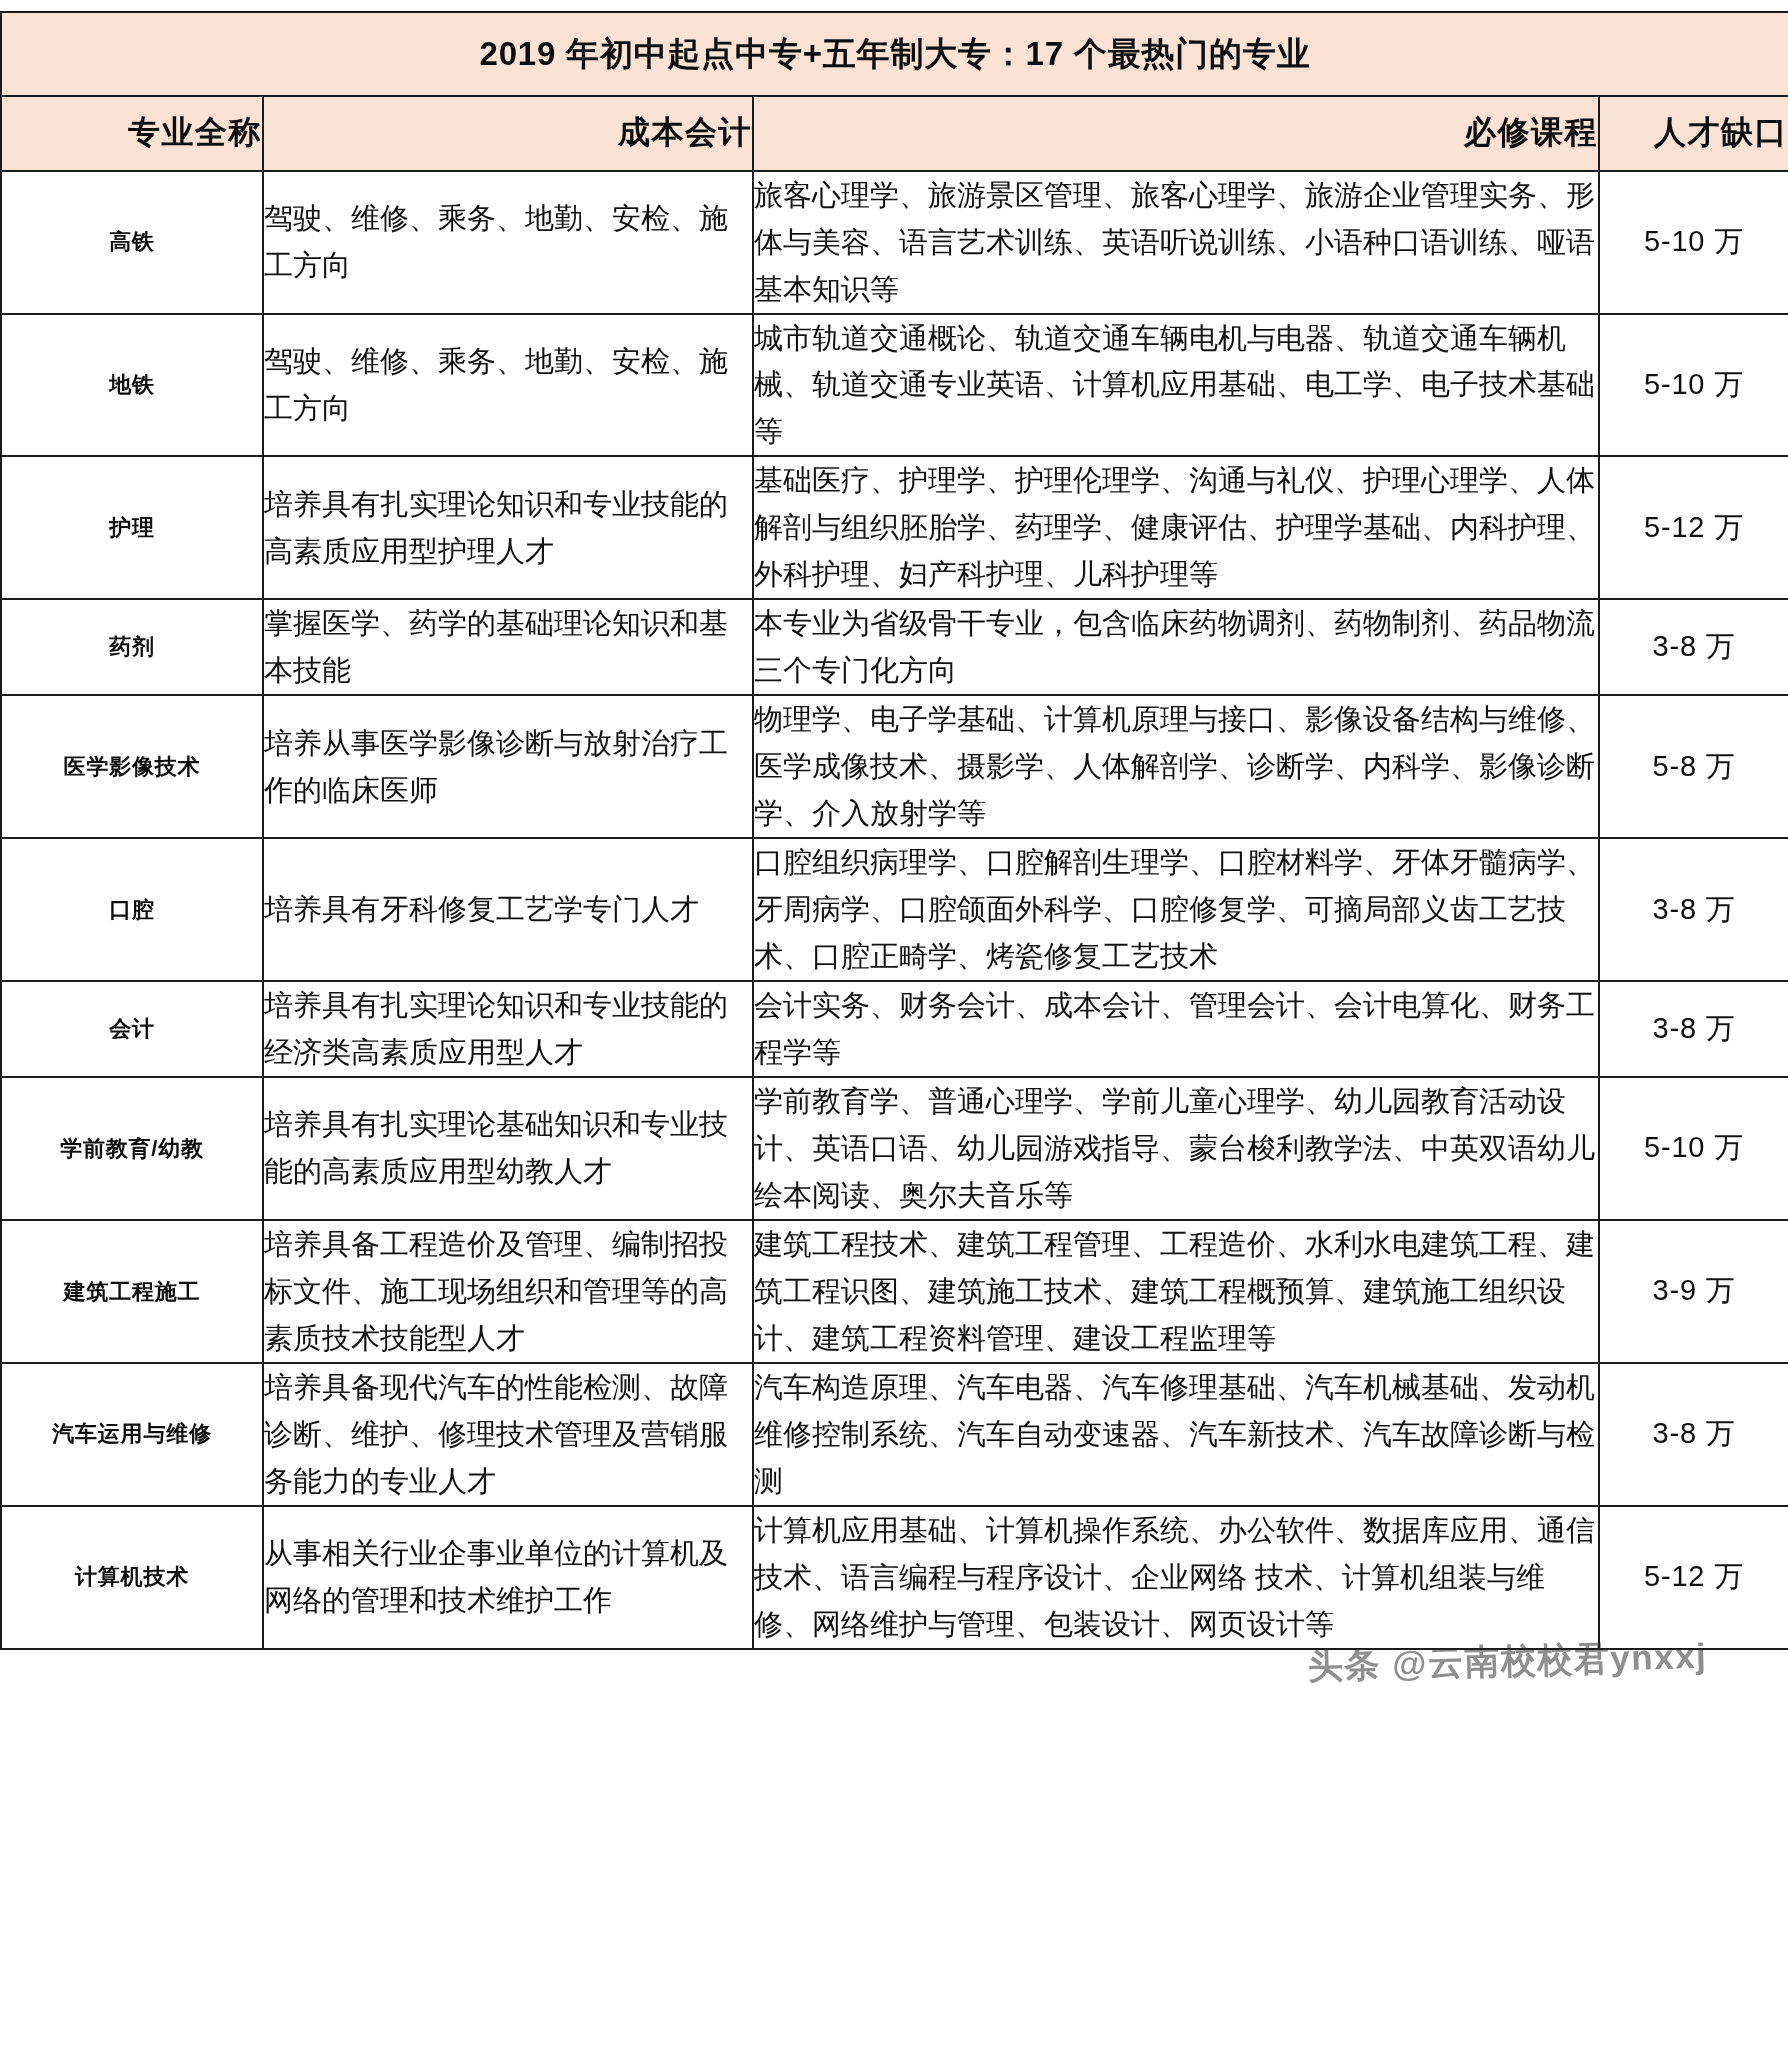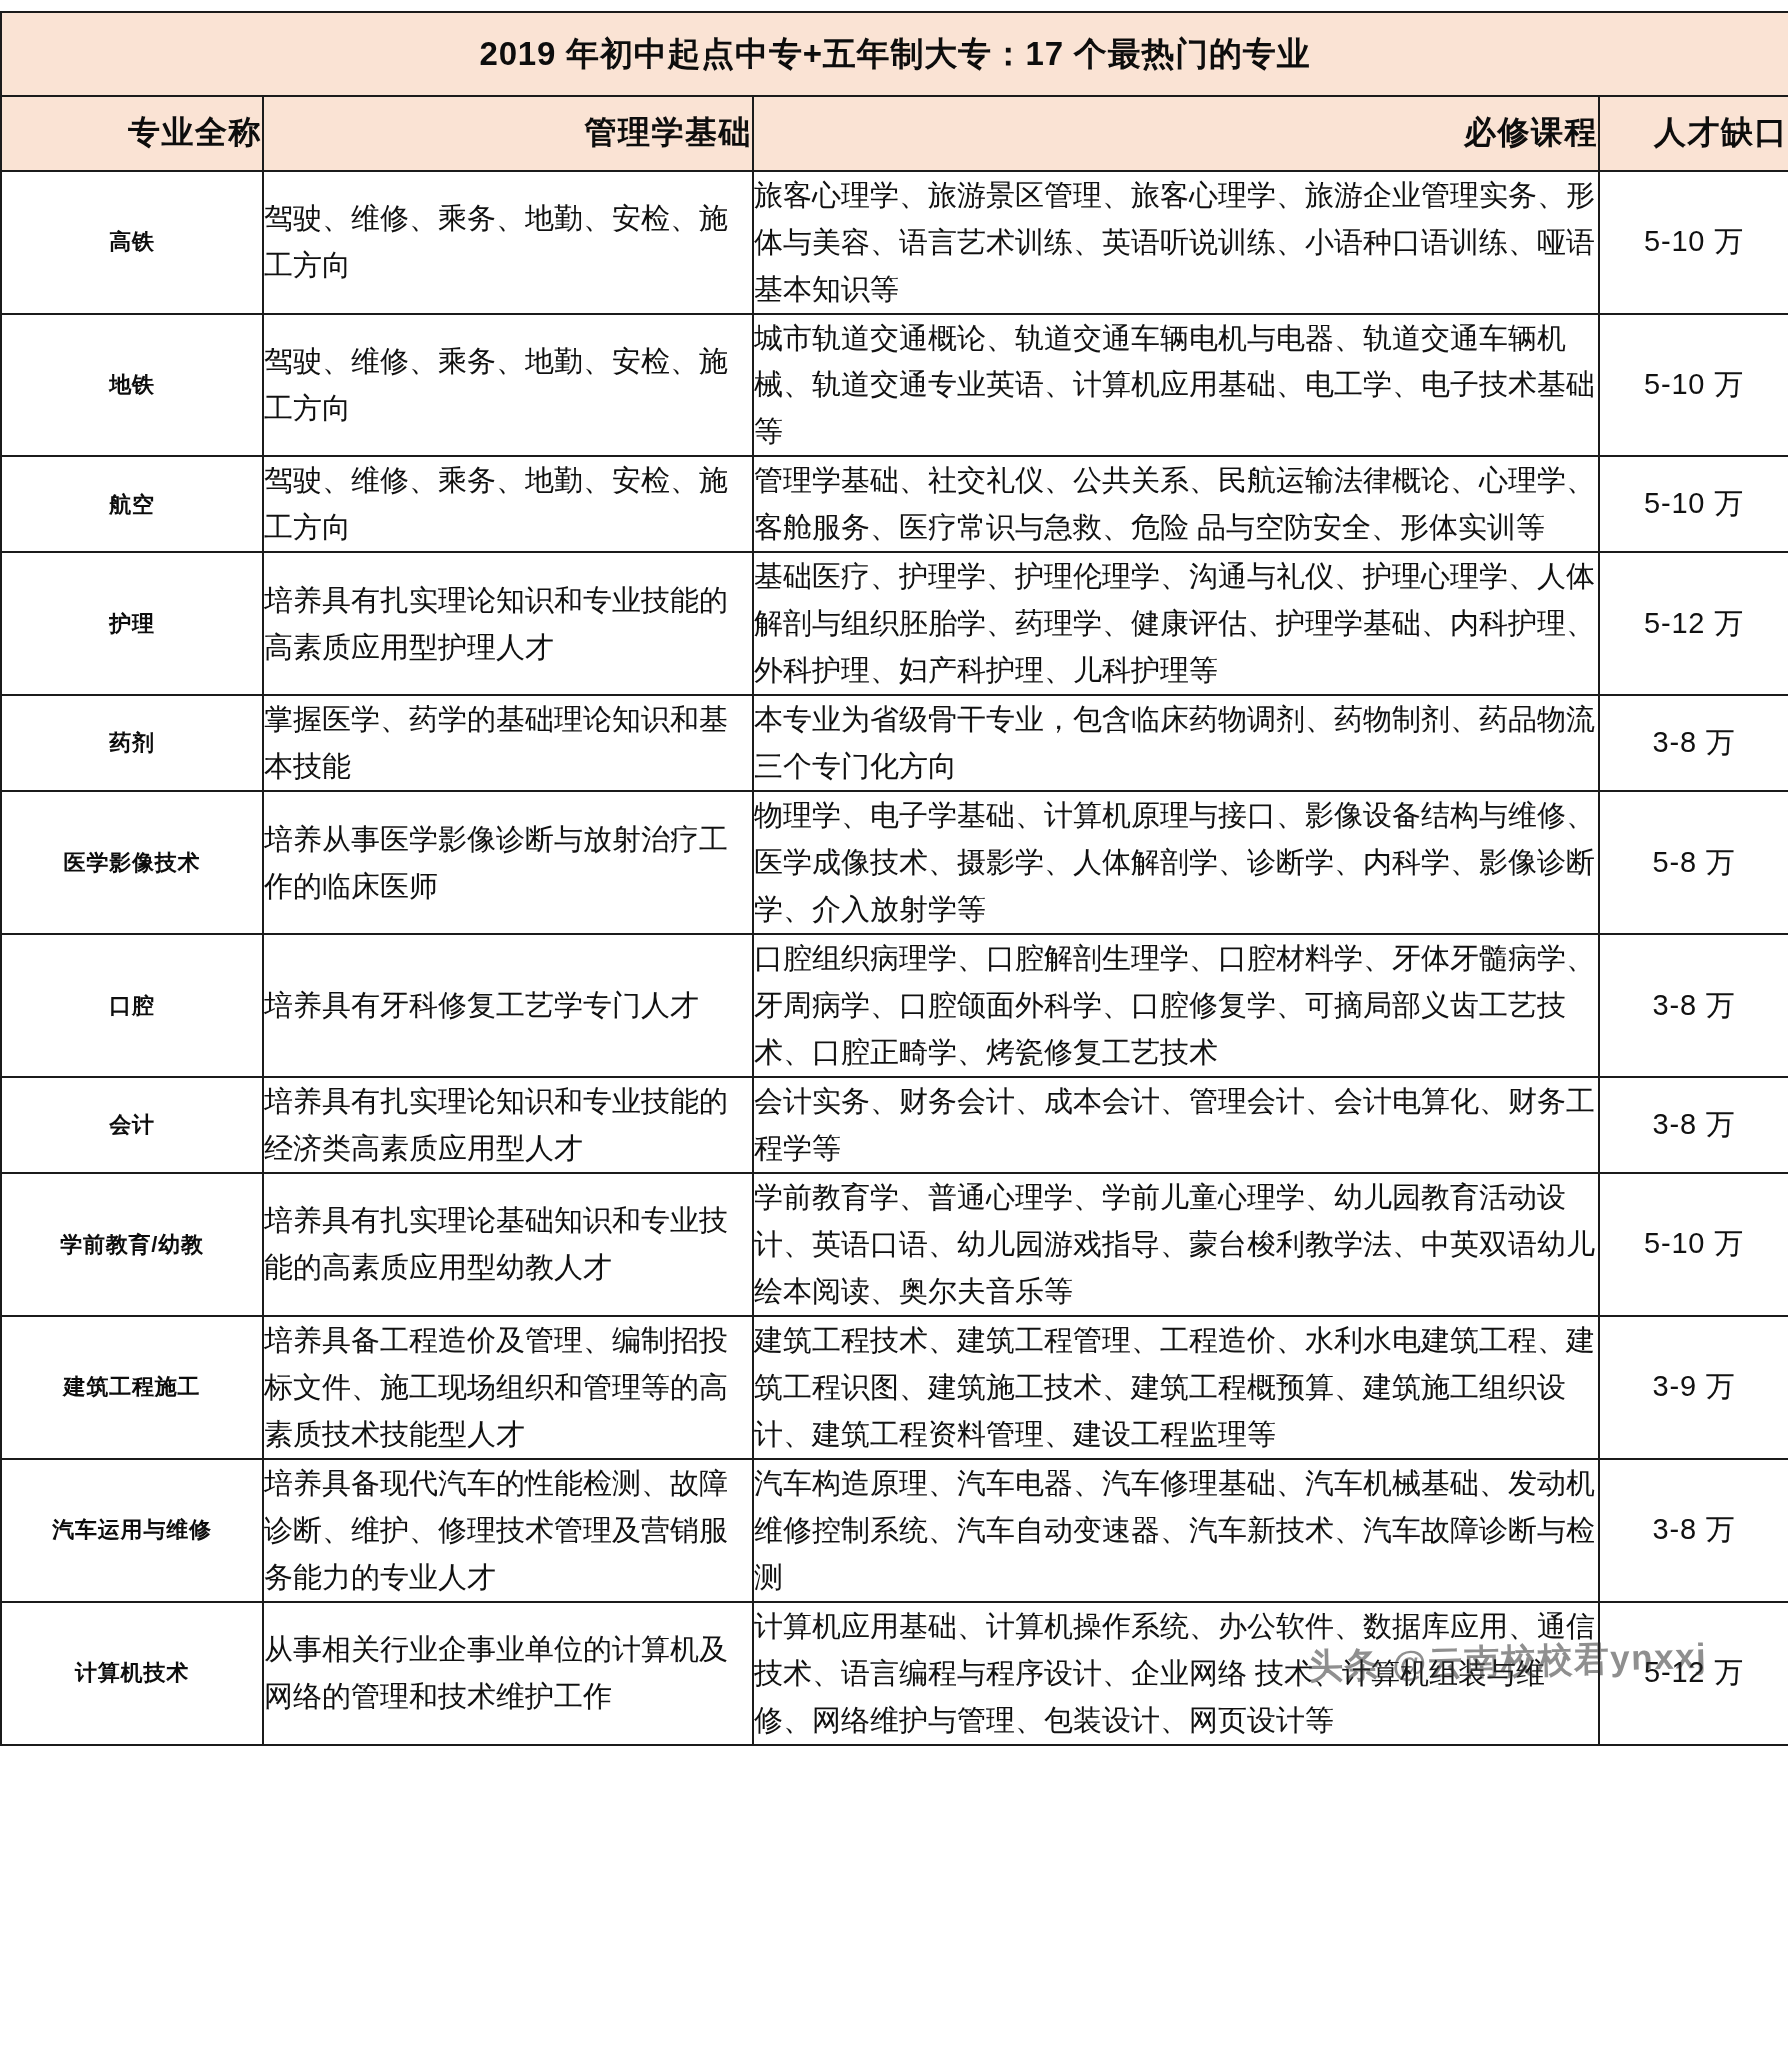--- a/index.html
+++ b/index.html
@@ -138,21 +138,21 @@
       <tr>
         <td class="title-cell" colspan="4">
           <span class="title-text">2019 年初中起点中专+五年制大专：17 个最热门的专业</span>
         </td>
       </tr>
       <tr>
         <th class="hdr-cell">
           <span class="hdr-text">专业全称</span>
         </th>
         <th class="hdr-cell">
-          <span class="hdr-text">管理学基础</span>
+          <span class="hdr-text">成本会计</span>
         </th>
         <th class="hdr-cell">
           <span class="hdr-text">必修课程</span>
         </th>
         <th class="hdr-cell">
           <span class="hdr-text">人才缺口</span>
         </th>
       </tr>
     </thead>
     <tbody id="table-body">
@@ -162,26 +162,20 @@
           <td class="c-course"><span class="course-text">旅客心理学、旅游景区管理、旅客心理学、旅游企业管理实务、形体与美容、语言艺术训练、英语听说训练、小语种口语训练、哑语基本知识等</span></td>
           <td class="c-gap"><span class="gap-text">5-10 万</span></td>
         </tr>
         <tr>
           <td class="c-major"><span class="major-text">地铁</span></td>
           <td class="c-dir"><span class="dir-text">驾驶、维修、乘务、地勤、安检、施工方向</span></td>
           <td class="c-course"><span class="course-text">城市轨道交通概论、轨道交通车辆电机与电器、轨道交通车辆机械、轨道交通专业英语、计算机应用基础、电工学、电子技术基础等</span></td>
           <td class="c-gap"><span class="gap-text">5-10 万</span></td>
         </tr>
         <tr>
-          <td class="c-major"><span class="major-text">航空</span></td>
-          <td class="c-dir"><span class="dir-text">驾驶、维修、乘务、地勤、安检、施工方向</span></td>
-          <td class="c-course"><span class="course-text">管理学基础、社交礼仪、公共关系、民航运输法律概论、心理学、客舱服务、医疗常识与急救、危险 品与空防安全、形体实训等</span></td>
-          <td class="c-gap"><span class="gap-text">5-10 万</span></td>
-        </tr>
-        <tr>
           <td class="c-major"><span class="major-text">护理</span></td>
           <td class="c-dir"><span class="dir-text">培养具有扎实理论知识和专业技能的高素质应用型护理人才</span></td>
           <td class="c-course"><span class="course-text">基础医疗、护理学、护理伦理学、沟通与礼仪、护理心理学、人体解剖与组织胚胎学、药理学、健康评估、护理学基础、内科护理、外科护理、妇产科护理、儿科护理等</span></td>
           <td class="c-gap"><span class="gap-text">5-12 万</span></td>
         </tr>
         <tr>
           <td class="c-major"><span class="major-text">药剂</span></td>
           <td class="c-dir"><span class="dir-text">掌握医学、药学的基础理论知识和基本技能</span></td>
           <td class="c-course"><span class="course-text">本专业为省级骨干专业，包含临床药物调剂、药物制剂、药品物流三个专门化方向</span></td>
           <td class="c-gap"><span class="gap-text">3-8 万</span></td>

